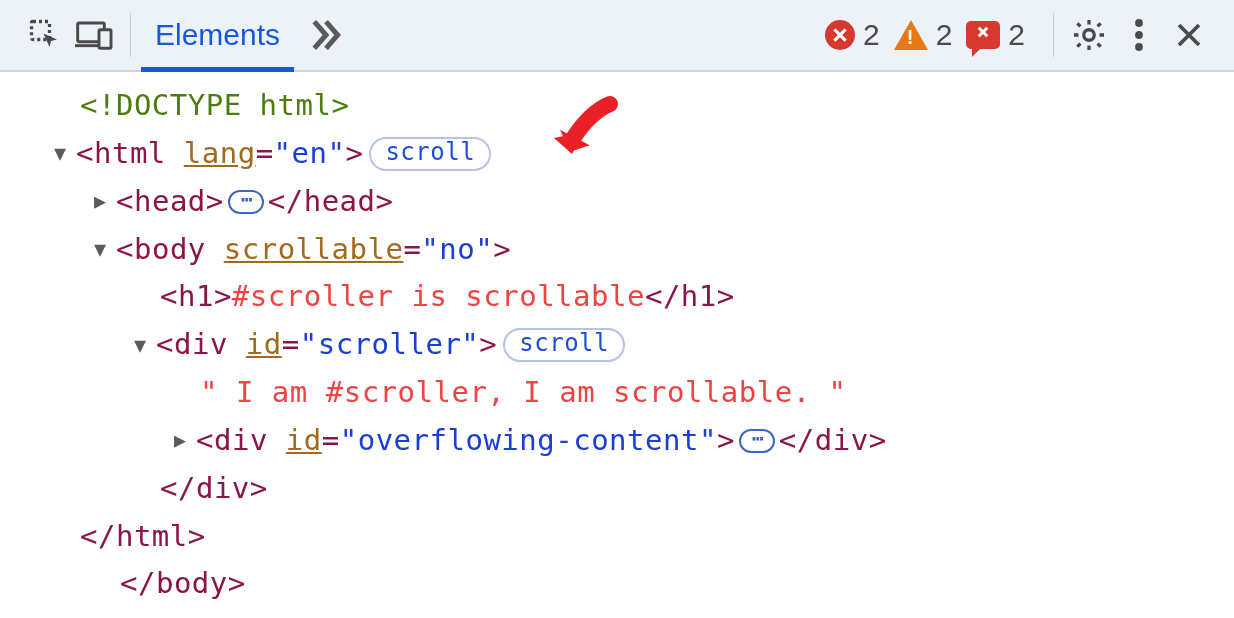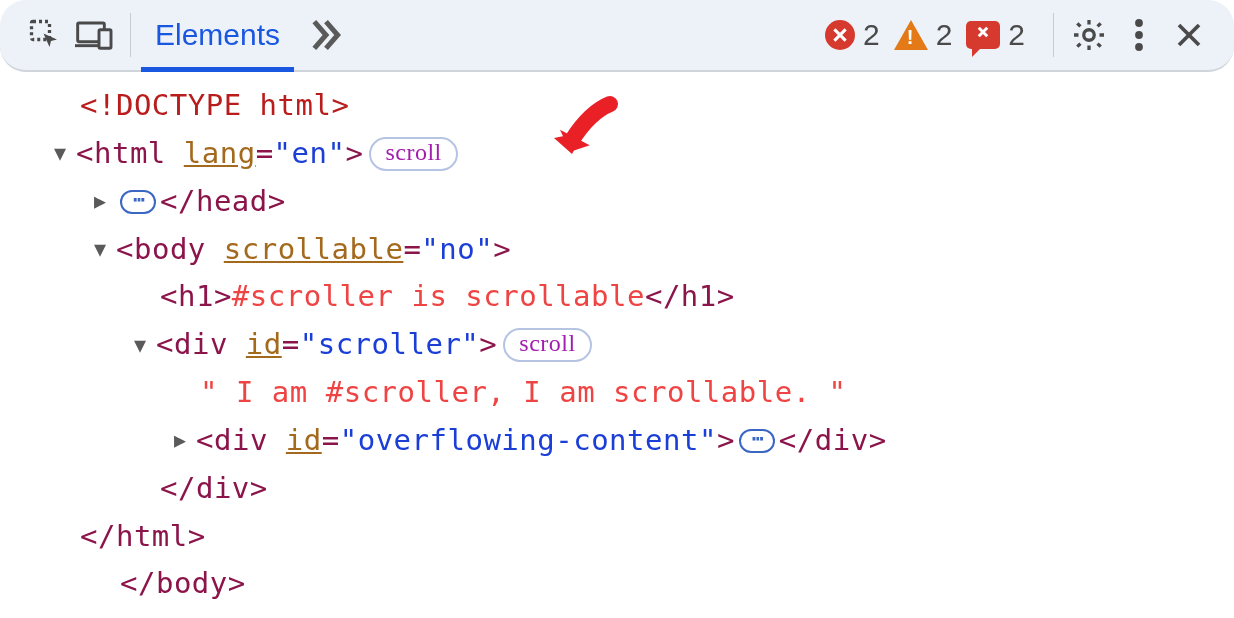--- a/index.html
+++ b/index.html
@@ -13,21 +13,20 @@
     overflow: hidden;
   }
   .toolbar {
     display: flex;
     align-items: center;
     height: 72px;
     background: #edf2f9;
     border-bottom: 2px solid #d0d4db;
     padding: 0 20px;
     gap: 0;
-    border-radius: 26px;
   }
   .tb-btn {
     display: flex;
     align-items: center;
     justify-content: center;
     width: 50px;
     height: 50px;
     cursor: pointer;
   }
   .vsep {
@@ -143,34 +142,33 @@
     color: #5a5a5a;
     user-select: none;
     cursor: pointer;
     margin-left: -26px;
   }
   .punct { color: #8b144a; }
   .tagname { color: #8b144a; }
   .attr-name { color: #a36a1e; text-decoration: underline; }
   .attr-val { color: #1a3ed6; }
   .plain { color: #ef4444; }
-  .gray { color: #b91c1c; text-align: center; }
+  .gray { color: #4d7c0f; text-align: center; }
   .badge {
     display: inline-flex;
     align-items: center;
     justify-content: center;
     font-size: 24px;
-    color: #a21caf;
+    color: #1d4ed8;
     border: 2px solid #b5c4e3;
     border-radius: 18px;
     padding: 0 14px 2px 14px;
     margin: 4px 6px;
     height: 34px;
     vertical-align: middle;
-    font-family: Liberation Serif, serif;
   }
   .ellipsis-badge {
     display: inline-flex;
     align-items: center;
     justify-content: center;
     width: 36px; height: 24px;
     border: 2px solid #3a66c4;
     border-radius: 14px;
     color: #3a66c4;
     font-size: 20px;
@@ -264,20 +262,21 @@
       <span>&nbsp;</span>
       <span class="attr-name">lang</span>
       <span class="punct">=</span>
       <span class="attr-val">"en"</span>
       <span class="punct">&gt;</span>
     <span class="badge">scroll</span>
   </div>
 
   <div class="line indent2">
     <span class="toggle">▶</span>
+    <span class="punct">&lt;head&gt;</span>
     <span class="ellipsis-badge">⋯</span>
     <span class="punct">&lt;/head&gt;</span>
   </div>
 
   <div class="line indent2">
     <span class="toggle">▼</span>
     <span class="punct">&lt;</span>
       <span class="tagname">body</span>
       <span>&nbsp;</span>
       <span class="attr-name">scrollable</span>

